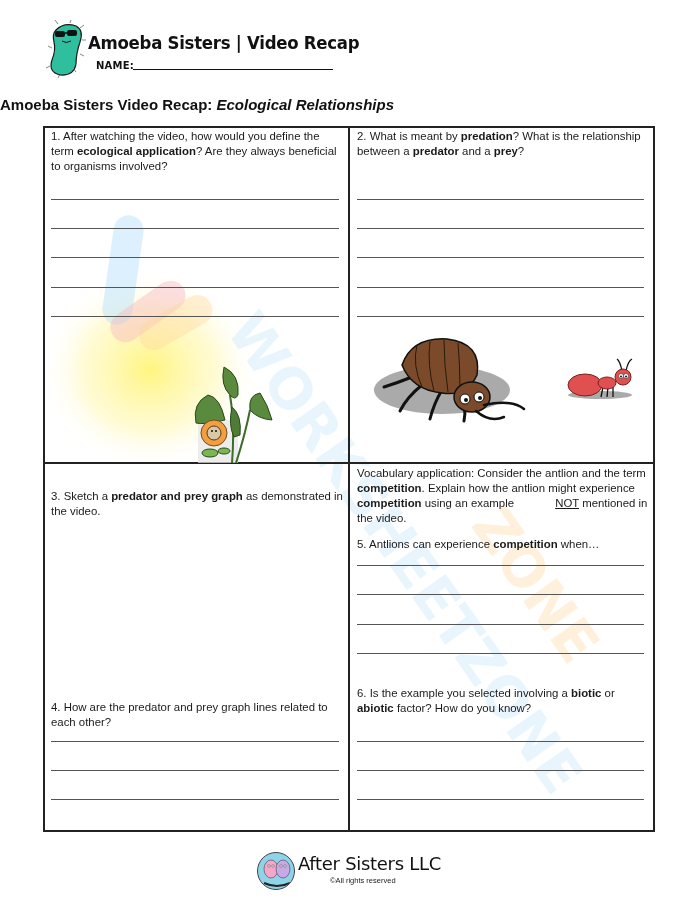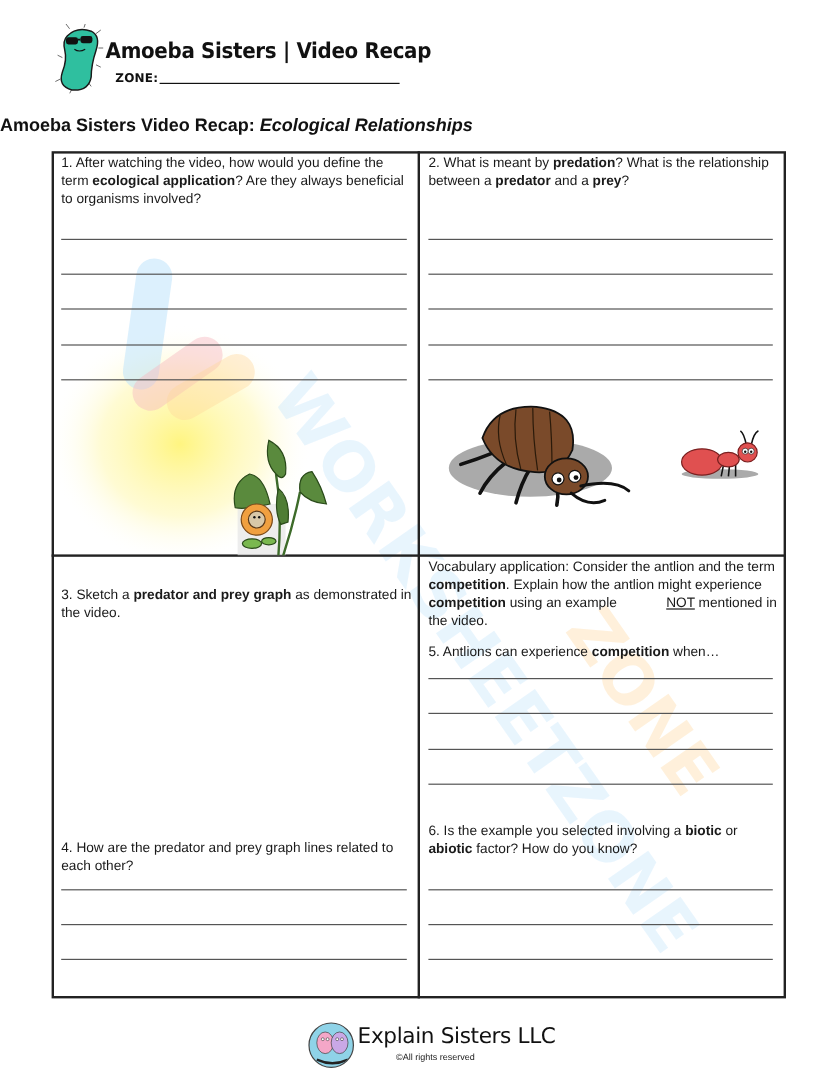--- a/index.html
+++ b/index.html
@@ -79,21 +79,21 @@
       <line x1="4" y1="46" x2="0" y2="48"></line>
       <line x1="6" y1="28" x2="2" y2="26"></line>
   </g>
   <path d="M10 10 Q18 2 30 6 Q38 10 34 22 Q30 34 30 44 Q28 56 14 55 Q2 52 6 40 Q10 30 8 22 Q6 14 10 10 Z" fill="#2fbf9f" stroke="#1a1a1a" stroke-width="1.2"></path>
   <rect x="9" y="11" width="10" height="6" rx="2" fill="#111"></rect>
   <rect x="21" y="10" width="10" height="6" rx="2" fill="#111"></rect>
   <line x1="19" y1="13" x2="21" y2="13" stroke="#111" stroke-width="1.5"></line>
   <path d="M16 21 Q20 24 25 21" fill="none" stroke="#111" stroke-width="1"></path>
 </svg>
 <div class="abs brand-title">Amoeba Sisters | Video Recap</div>
-<div class="abs name-label">ZONE:</div>
+<div class="abs name-label">NAME:</div>
 <div class="abs name-line"></div>
 
 <div class="abs doc-title">
   <span>Amoeba Sisters Video Recap: </span><em>Ecological Relationships</em>
 </div>
 
 <div class="abs grid"></div>
 <div class="abs vdiv"></div>
 <div class="abs hdiv"></div>
 
@@ -212,14 +212,14 @@
   <svg width="38" height="38" viewBox="0 0 38 38">
     <ellipse cx="13" cy="16" rx="7" ry="9" fill="#f4a7c8" stroke="#444" stroke-width="0.6"></ellipse>
     <ellipse cx="25" cy="16" rx="7" ry="9" fill="#c9a8e6" stroke="#444" stroke-width="0.6"></ellipse>
     <circle cx="11" cy="13" r="1.2" fill="#fff" stroke="#111" stroke-width="0.4"></circle>
       <circle cx="15" cy="13" r="1.2" fill="#fff" stroke="#111" stroke-width="0.4"></circle>
     <circle cx="23" cy="13" r="1.2" fill="#fff" stroke="#111" stroke-width="0.4"></circle>
       <circle cx="27" cy="13" r="1.2" fill="#fff" stroke="#111" stroke-width="0.4"></circle>
     <path d="M6 30 Q19 36 32 30" stroke="#222" stroke-width="2" fill="none"></path>
   </svg>
 </div>
-<div class="abs footer-brand">Explain Sisters LLC</div>
+<div class="abs footer-brand">After Sisters LLC</div>
 <div class="abs footer-rights">©All rights reserved</div>
 
 </body></html>

